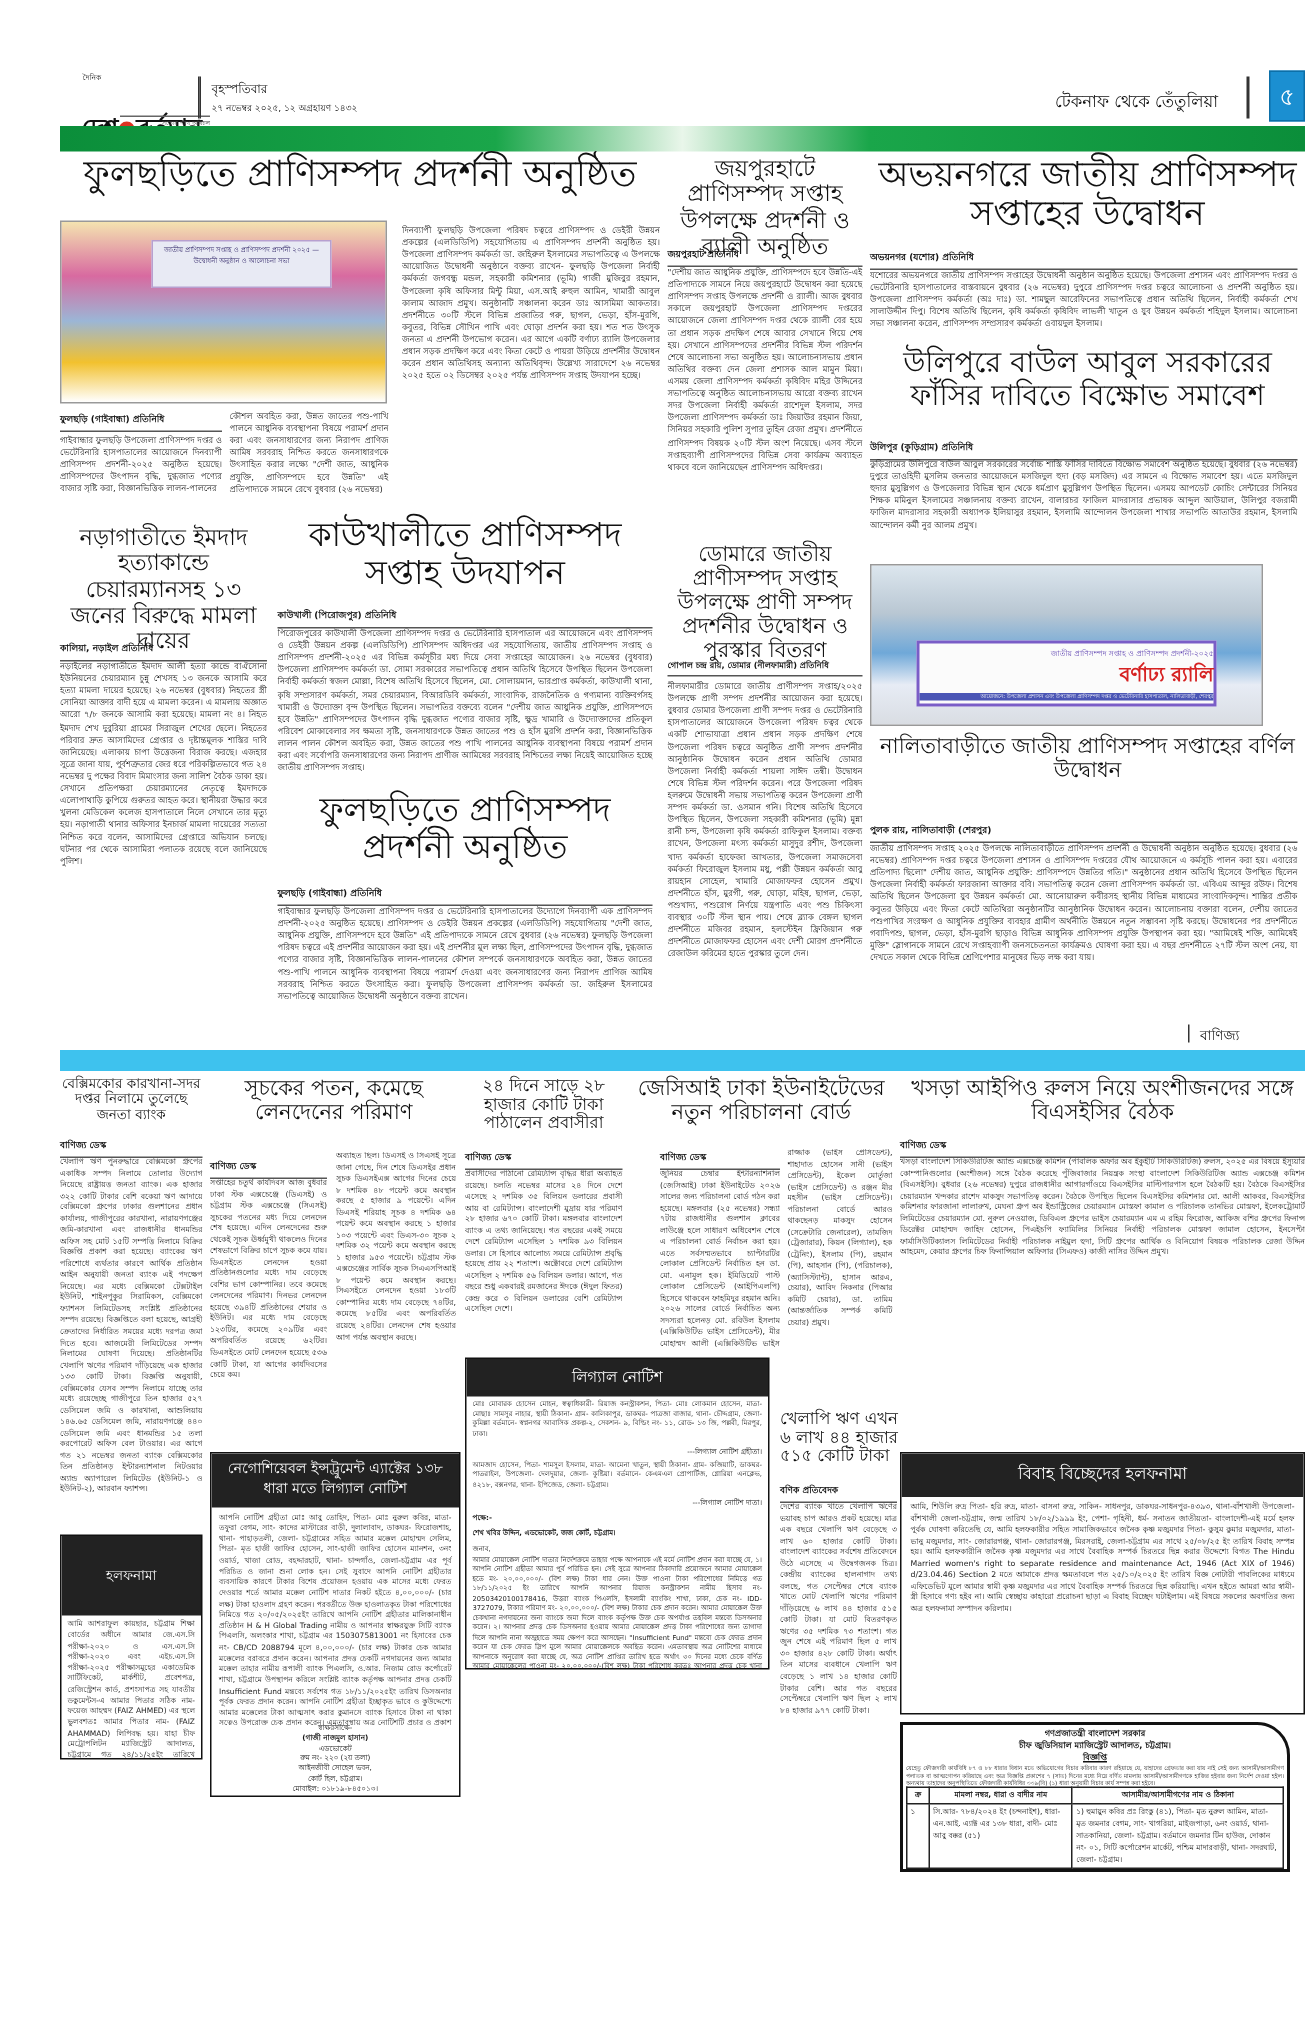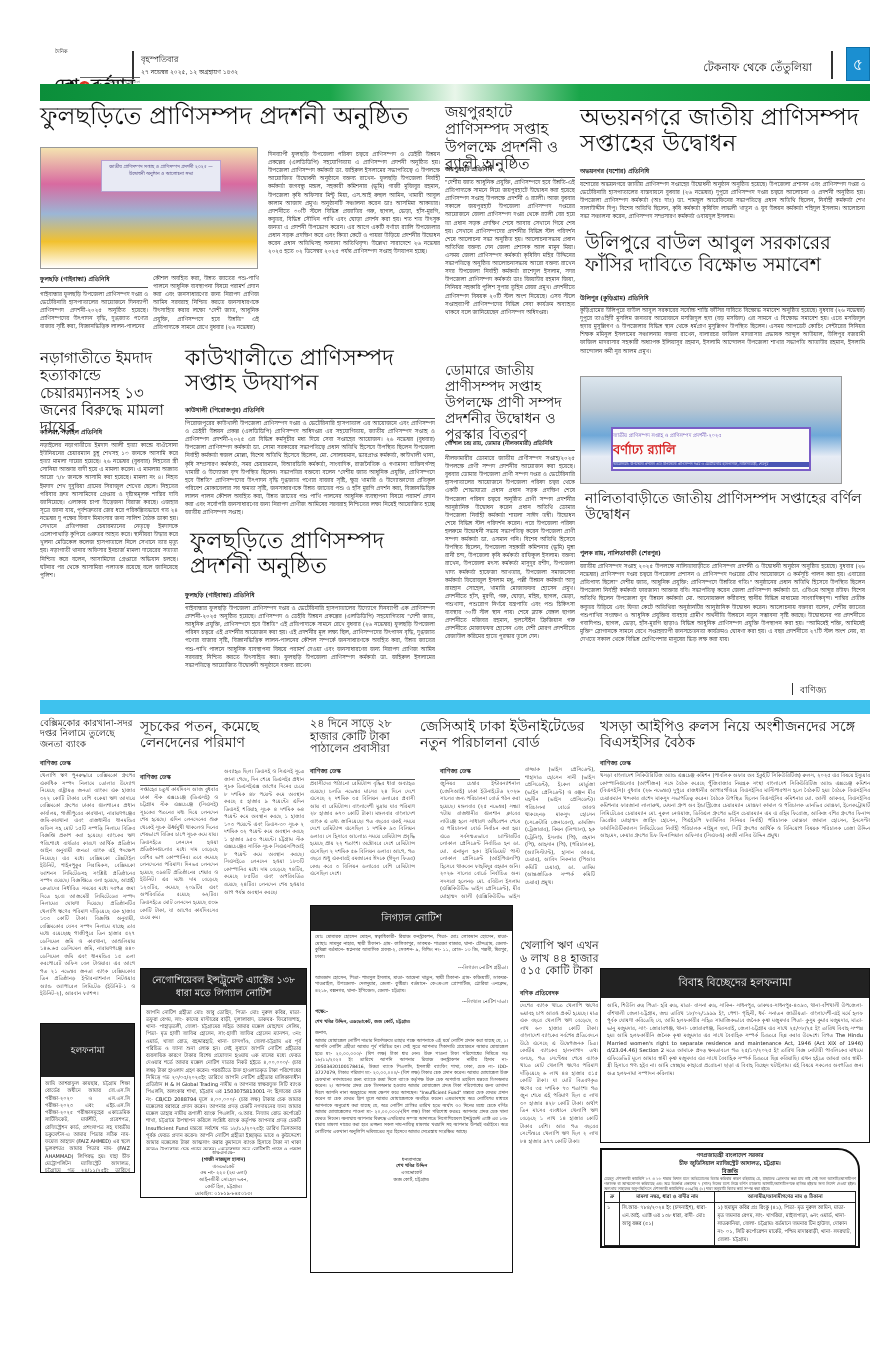--- a/index.html
+++ b/index.html
@@ -10,26 +10,26 @@
 .logo{position:absolute;left:14px;top:27px;font-family:"DejaVu Serif",serif;font-weight:bold;font-size:17px;color:#111;letter-spacing:-1px}
 .logo .dot{display:inline-block;width:11px;height:11px;border-radius:50%;background:#d32;color:#fff;font-size:8px;text-align:center;line-height:11px;vertical-align:middle;margin:0 1px}
 .logo-tag{position:absolute;left:40px;top:32px;font-size:4px;color:#444;border-top:1px solid #666;padding-top:1px;width:60px;text-align:right}
 .vbar{position:absolute;width:2px;height:28px;border-left:1px solid #333;border-right:1px solid #333}
 .date-day{position:absolute;left:101px;top:8px;font-size:8px}
 .date-full{position:absolute;left:101px;top:22px;font-size:6px}
 .section-name{position:absolute;right:58px;top:14px;font-size:11px}
 .page-num{position:absolute;right:0;top:2px;width:24px;height:34px;background:#1b8fd1;color:#fff;font-size:16px;text-align:center;line-height:34px;border:1px solid #0c6fa8}
 .green-band{left:40px;top:84px;width:830px;height:17px;background:linear-gradient(90deg,#0b8e3a 0%,#1aa64a 35%,#e9f6ea 50%,#1aa64a 65%,#0b8e3a 100%)}
 .blue-band{left:40px;top:700px;width:830px;height:14px;background:#3ec2ee}
-.hl{font-family:"DejaVu Sans",sans-serif;color:#111;line-height:1.15;}
+.hl{font-family:"DejaVu Sans",sans-serif;color:#111;line-height:1.15;text-align:center}
 .byline{font-size:6px;font-weight:bold;border-bottom:1px solid #555;padding-bottom:2px}
 .body{font-size:5.6px;line-height:1.45;text-align:justify;color:#222}
 .photo{background:linear-gradient(180deg,#f4e3b0 0%,#d86aa0 30%,#9bb6d6 55%,#f2c12e 78%,#fff 100%);border:1px solid #999}
 .photo2{background:linear-gradient(180deg,#dce6ee 0%,#b9c7d3 30%,#6fa8d8 55%,#e7ecf5 75%,#d9dde3 100%);border:1px solid #999}
-.banner{position:absolute;left:80px;top:48px;width:500px;height:44px;background:#fbfbfb;border:2px solid #7a5dc7;text-align:left}
+.banner{position:absolute;left:80px;top:48px;width:500px;height:44px;background:#fbfbfb;border:2px solid #7a5dc7;text-align:right}
 .notice{border:1px solid #111}
 .notice-head{background:#222;color:#fff;text-align:center}
 .court{border:2px solid #111;border-radius:0 22px 0 0}
 table.ct{width:100%;border-collapse:collapse;font-size:5px}
 table.ct td,table.ct th{border:1px solid #222;padding:1px 2px;vertical-align:top}
 .section-tag{font-size:9px}
 </style>
 </head>
 <body>
 
@@ -133,21 +133,21 @@
     <div>স্বাক্ষরসাক্ষে-</div>
     <div style="font-weight:bold">(গাজী নাজমুল হাসান)</div>
     <div>এডভোকেট</div>
     <div>রুম নং- ২২০ (২য় তলা)</div>
     <div>আইনজীবী সোহেল ভবন,</div>
     <div>কোর্ট হিল, চট্টগ্রাম।</div>
     <div>মোবাইল: ০১৮১৯-৮৪৫০১৩।</div>
   </div>
 </div>
 
-<div class="abs notice" style="left:310px;top:905px;width:203px;height:368px;overflow:hidden">
+<div class="abs notice" style="left:310px;top:905px;width:203px;height:208px;overflow:hidden">
   <div class="notice-head" style="font-size:10px;padding:4px">লিগ্যাল নোটিশ</div>
   <div class="body" style="padding:3px 4px;font-size:4.6px">মোঃ মোবারক হোসেন মোহন, স্বত্বাধিকারী- রিয়াজ কনস্ট্রাকশন, পিতা- মোঃ লোকমান হোসেন, মাতা- মোছাঃ সামসুর নাহার, স্থায়ী ঠিকানা- গ্রাম- কালিকাপুর, ডাকঘর- পাত্রজা বাজার, থানা- চৌদ্দগ্রাম, জেলা- কুমিল্লা বর্তমানে- স্বপ্ননগর আবাসিক প্রকল্প-২, সেকশন- ৯, বিল্ডিং নং- ১১, রোড- ১৩ জি, পল্লবী, মিরপুর, ঢাকা।</div>
   <div style="text-align:right;font-size:4.8px;padding-right:4px">---লিগ্যাল নোটিশ গ্রহীতা।</div>
   <div class="body" style="padding:3px 4px;font-size:4.6px">আমজাদ হোসেন, পিতা- শামসুল ইসলাম, মাতা- আমেনা খাতুন, স্থায়ী ঠিকানা- গ্রাম- কজিয়াটি, ডাকঘর-পাতরাইল, উপজেলা- দেলদুয়ার, জেলা- কুষ্টিয়া। বর্তমানে- কেএমএল প্রোপার্টিজ, গ্লোরিয়া এনক্লেভ, ৪২১৮, বক্সনগর, থানা- ইপিজেড, জেলা- চট্টগ্রাম।</div>
   <div style="text-align:right;font-size:4.8px;padding-right:4px">---লিগ্যাল নোটিশ দাতা।</div>
   <div style="font-size:4.8px;padding:2px 4px;font-weight:bold">পক্ষে:-</div>
   <div style="font-size:4.6px;padding:0 4px;font-weight:bold">শেখ খবির উদ্দিন, এডভোকেট, জজ কোর্ট, চট্টগ্রাম।</div>
   <div style="font-size:4.6px;padding:3px 4px 0">জনাব,</div>
   <div class="body" style="padding:1px 4px;font-size:4.5px;height:120px;overflow:hidden">আমার মোয়াক্কেল নোটিশ দাতার নির্দেশক্রমে তাহার পক্ষে আপনাকে এই মর্মে নোটিশ প্রদান করা যাচ্ছে যে, ১। আপনি নোটিশ গ্রহীতা আমার পূর্ব পরিচিত হন। সেই সুত্রে আপনার ঠিকাদারি প্রয়োজনে আমার মোয়াক্কেল হতে মং- ২০,০০,০০০/- (বিশ লক্ষ) টাকা ধার নেন। উক্ত পাওনা টাকা পরিশোধের নিমিত্তে গত ১৮/১১/২০২৫ ইং তারিখে আপনি আপনার রিয়াজ কনস্ট্রাকশন নামীয় হিসাব নং- 20503420100178416, উত্তরা ব্যাংক পিএলসি, ইসলামী ব্যাংকিং শাখা, ঢাকা, চেক নং- IDD-3727079, টাকার পরিমাণ মং- ২০,০০,০০০/- (বিশ লক্ষ) টাকার চেক প্রদান করেন। আমার মোয়াক্কেল উক্ত চেকখানা নগদায়নের জন্য ব্যাংকে জমা দিলে ব্যাংক কর্তৃপক্ষ উক্ত চেক অপর্যাপ্ত তহবিল মন্তব্যে ডিসঅনার করেন। ২। আপনার প্রদত্ত চেক ডিসঅনার হওয়ায় আমার মোয়াক্কেল প্রদত্ত টাকা পরিশোধের জন্য তাগাদা দিলে আপনি নানা অজুহাতে সময় ক্ষেপণ করে আসছেন। "Insufficient Fund" মন্তব্যে চেক ফেরত প্রদান করেন যা চেক ফেরত স্লিপ মূলে আমার মোয়াক্কেলকে অবহিত করেন। এমতাবস্থায় অত্র নোটিশের মাধ্যমে আপনাকে অনুরোধ করা যাচ্ছে যে, অত্র নোটিশ প্রাপ্তির তারিখ হতে অর্থাৎ ৩০ দিনের মধ্যে চেকে বর্ণিত আমার মোয়াক্কেলের পাওনা মং- ২০,০০,০০০/-(বিশ লক্ষ) টাকা পরিশোধ করতঃ আপনার প্রদত্ত চেক খানা ফেরত নিবেন। অন্যথায় আপনার বিরুদ্ধে এখতিয়ার সম্পন্ন আদালতে নিগোশিয়েবল ইন্সট্রুমেন্ট এ্যাক্ট এর ১৩৮ ধারায় মামলা দায়ের করা হবে তজ্জন্য সকল দায়-দায়িত্ব মামলার খরচাদি সহ আপনার উপরই বর্তাইবে। অত্র নোটিশের একখানা অনুলিপি ভবিষ্যতের সূত্র হিসেবে আমার সেরেস্তায় সংরক্ষিত আছে।</div>
   <div style="text-align:center;font-size:4.6px;line-height:1.45">

